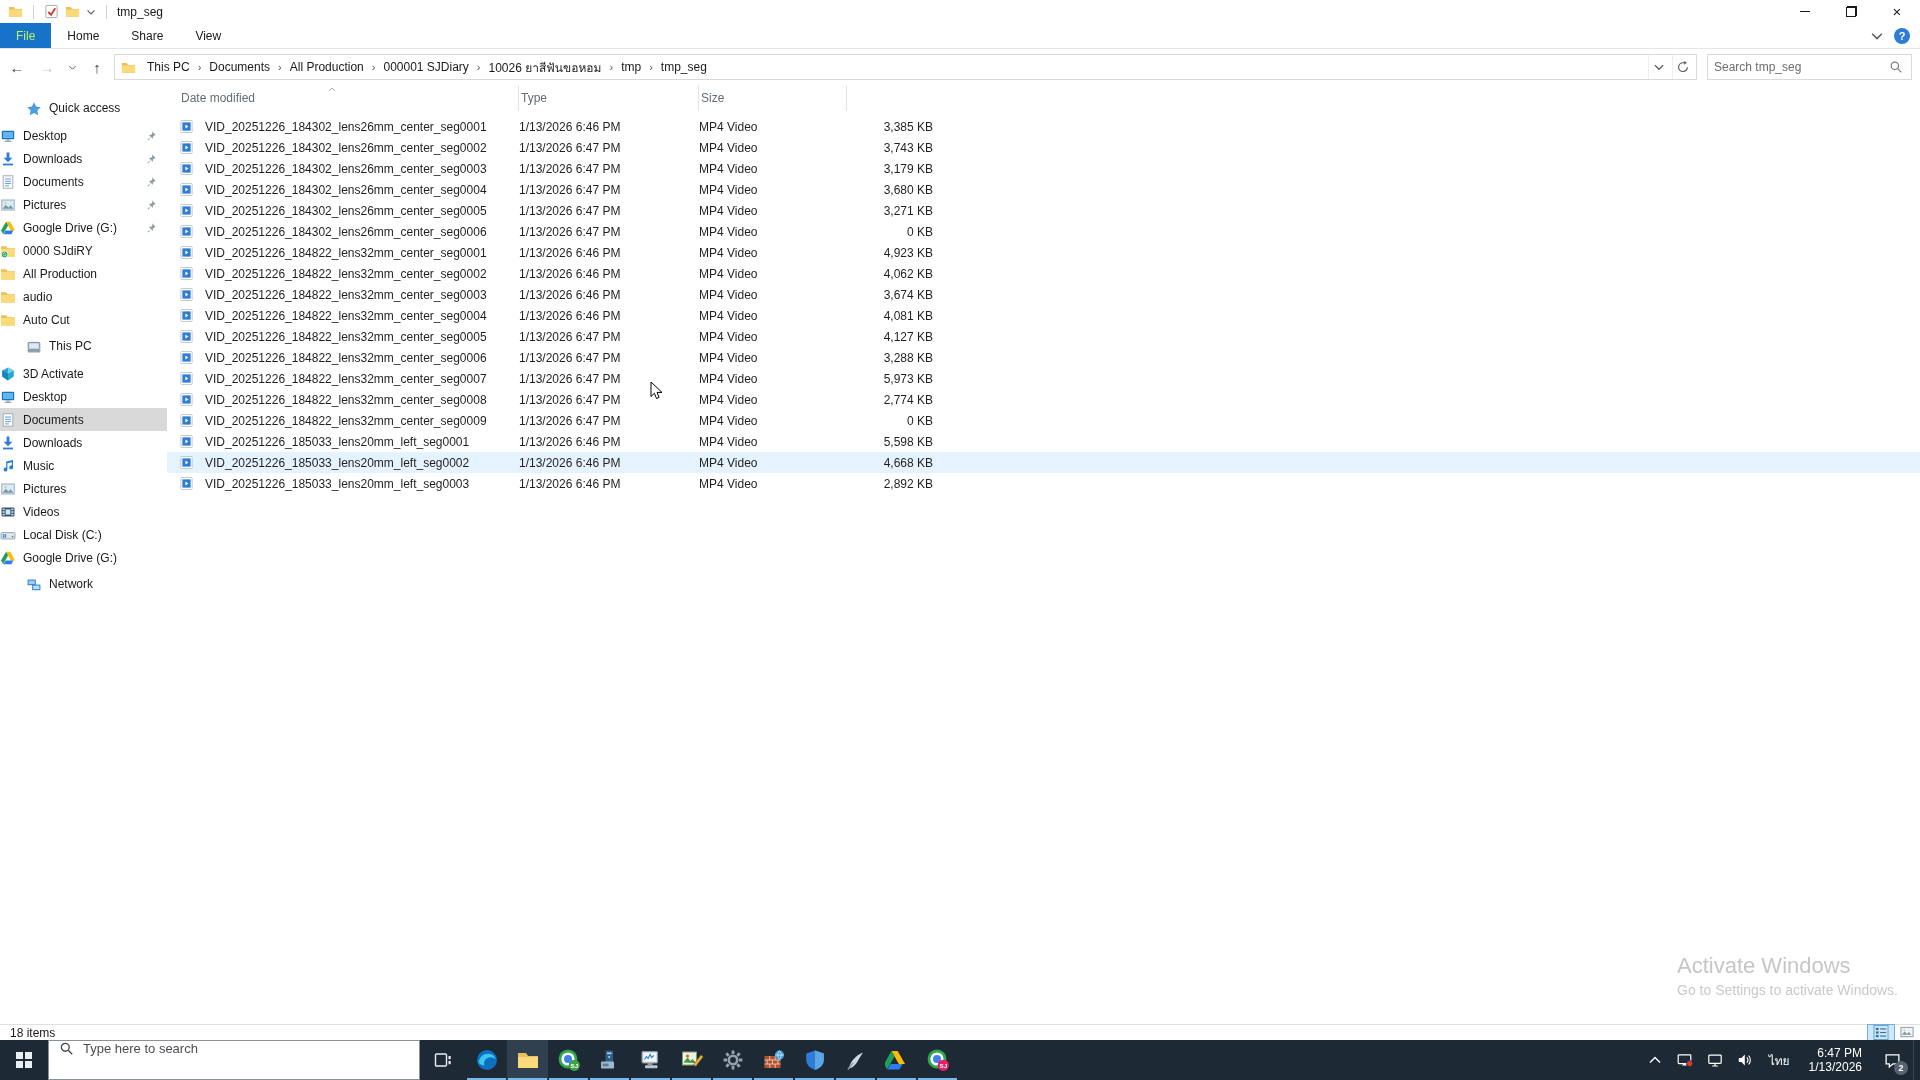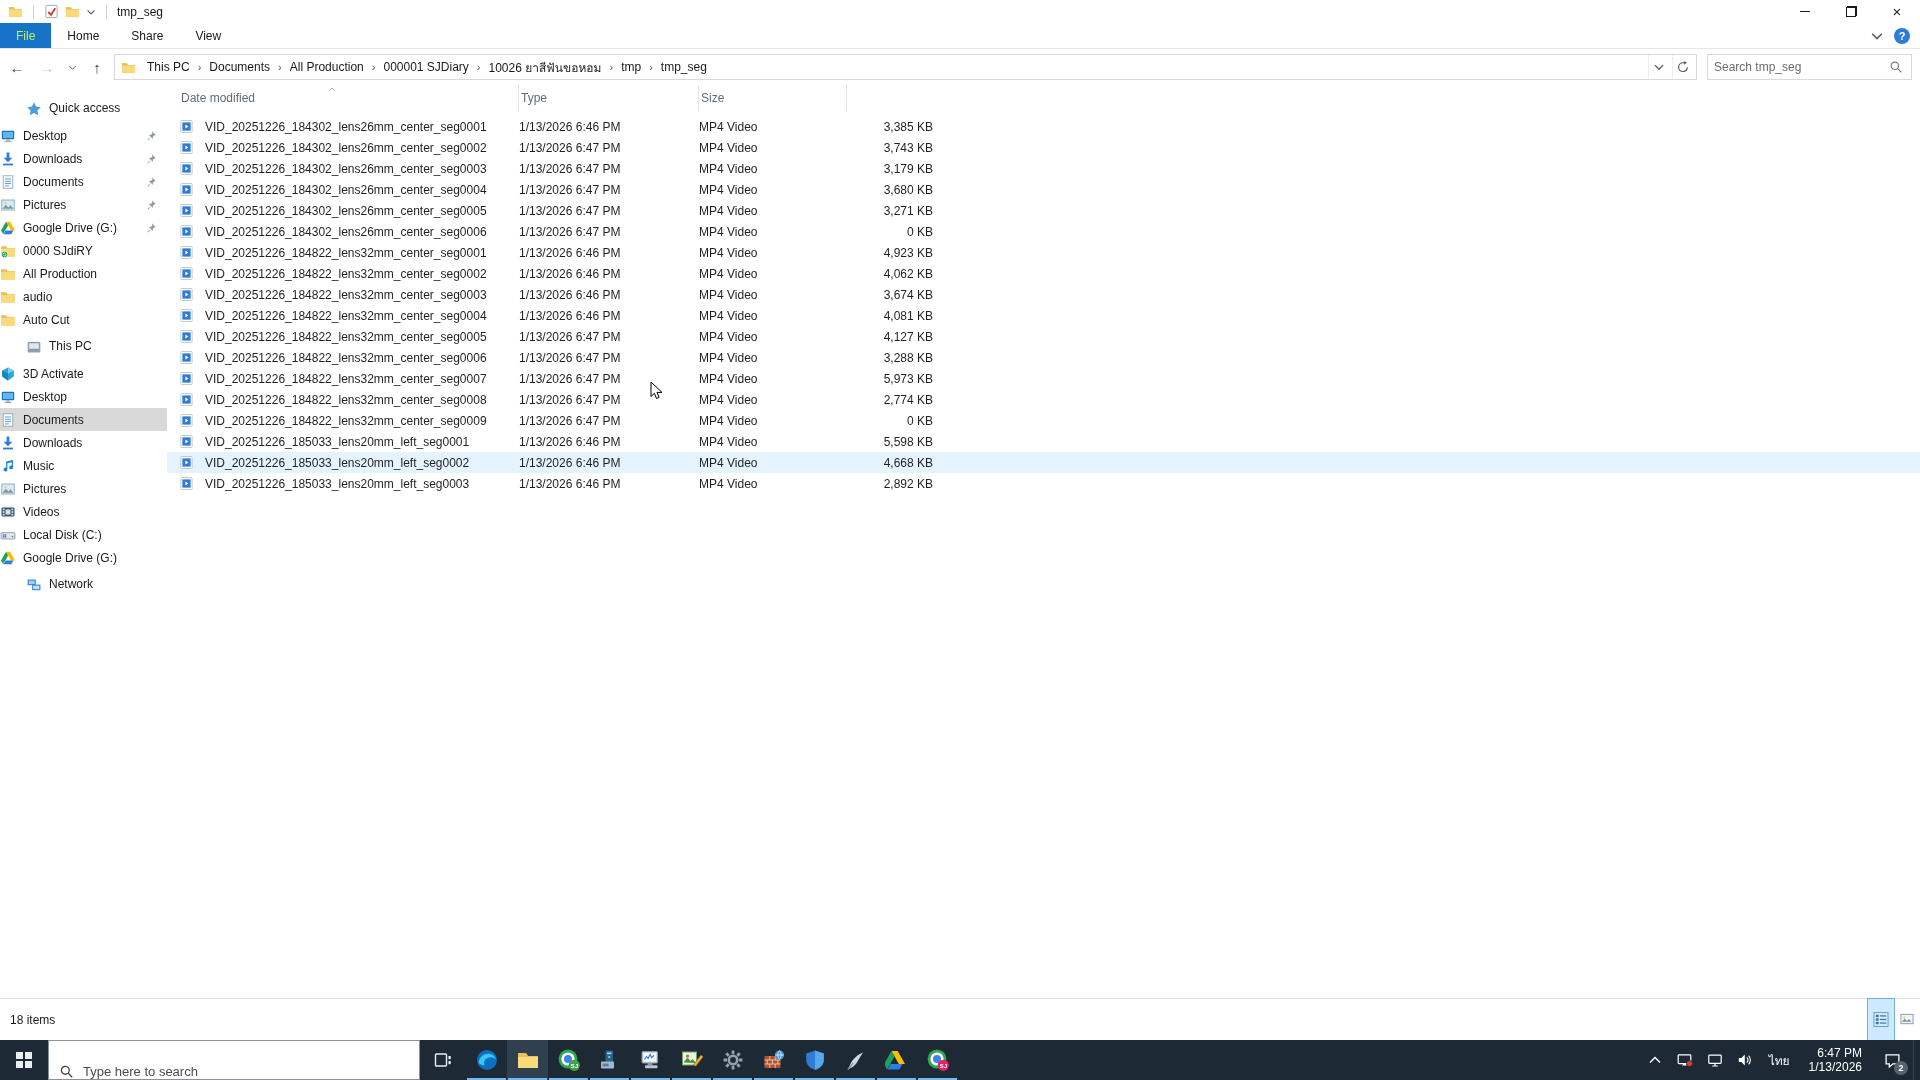--- a/index.html
+++ b/index.html
@@ -79,32 +79,32 @@
 
   
   .watermark{position:absolute;right:22px;bottom:26px;text-align:left;pointer-events:none}
   .wm-title{font-size:22px;color:#c6c6c6}
   .wm-sub{font-size:14px;color:#c9c9c9;margin-top:3px}
 
   
   .cursor{position:absolute;left:483px;top:296px;width:13px;height:20px;pointer-events:none;z-index:5}
 
   
-  .statusbar{height:42px;border-top:1px solid #e0e0e0;display:flex;align-items:center;padding-left:10px;flex:none}
+  .statusbar{height:16px;border-top:1px solid #e0e0e0;display:flex;align-items:center;padding-left:10px;flex:none}
   .status-right{margin-left:auto;display:flex;height:100%}
   .view-toggle{width:26px;height:100%;display:flex;align-items:center;justify-content:center}
   .view-toggle.active{background:#cde8ff;outline:1px solid #70b1e0}
   .view-toggle .ic{width:16px;height:15px}
 
   
   .taskbar{position:absolute;left:0;bottom:0;width:100%;height:40px;background:#1e2936;display:flex;align-items:stretch;color:#fff;z-index:10}
   .start-btn{width:48px;display:flex;align-items:center;justify-content:center}
   .win-logo{display:grid;grid-template-columns:7px 7px;grid-template-rows:7px 7px;gap:1.5px}
   .win-logo span{background:#e9eef3}
-  .tb-search{width:372px;background:#fff;border:1px solid #8a9097;display:flex;align-items:flex-end;padding:0 10px;gap:9px}
+  .tb-search{width:372px;background:#fff;border:1px solid #8a9097;display:flex;align-items:flex-start;padding:0 10px;gap:9px}
   .tb-search input{border:none;outline:none;flex:1;font-size:13px;color:#3b3b3b;font-family:inherit}
   .tb-search input::placeholder{color:#4c4c4c}
   .tb-search .ic{width:15px;height:15px}
   .taskview-btn{width:46px;display:flex;align-items:center;justify-content:center}
   .taskview-btn .ic{width:20px;height:20px}
   .tb-apps{display:flex}
   .tb-app{width:41px;position:relative;display:flex;align-items:center;justify-content:center}
   .tb-app .appic{width:24px;height:24px;position:relative}
   .tb-app .appic svg{width:100%;height:100%}
   .tb-app::after{content:"";position:absolute;left:1px;right:1px;bottom:0;height:2px;background:#76b9ed}
@@ -734,20 +734,24 @@
                 <rect x="3.6" y="3.6" width="8.8" height="8.8" fill="#2e7cd6"></rect>
                 <path d="M6.8 5.8l3.2 2.1-3.2 2.1z" fill="#fff"></path>
               </svg>
             </span>
             <span class="fname">VID_20251226_185033_lens20mm_left_seg0003</span>
             <span class="fdate">1/13/2026 6:46 PM</span>
             <span class="ftype">MP4 Video</span>
             <span class="fsize">2,892 KB</span>
           </div>
         </div>
+      <div class="watermark">
+        <div class="wm-title">Activate Windows</div>
+        <div class="wm-sub">Go to Settings to activate Windows.</div>
+      </div>
       <span class="cursor">
         <svg viewBox="0 0 13 20">
             <path d="M1 1v14.5l3.4-3.2 2.1 5.2 2.6-1.1-2.1-5H12z" fill="#fff" stroke="#000" stroke-width="1"></path>
           </svg>
       </span>
     </div>
   </div>
 
   <div class="statusbar">
     <span>18 items</span>

